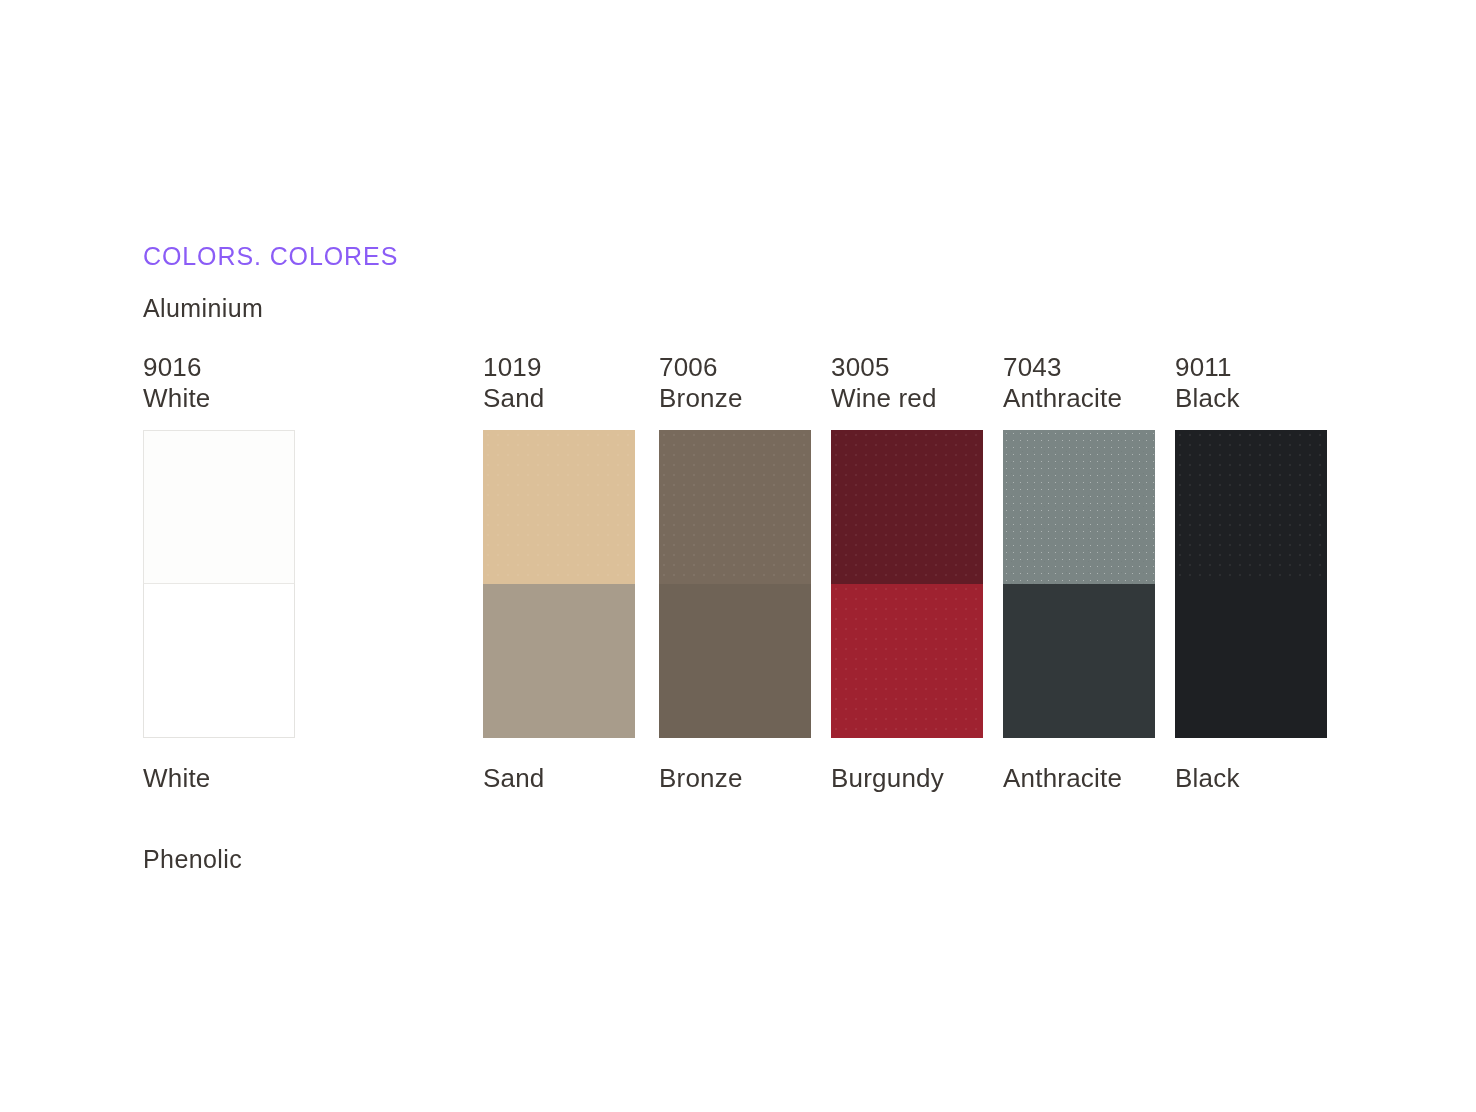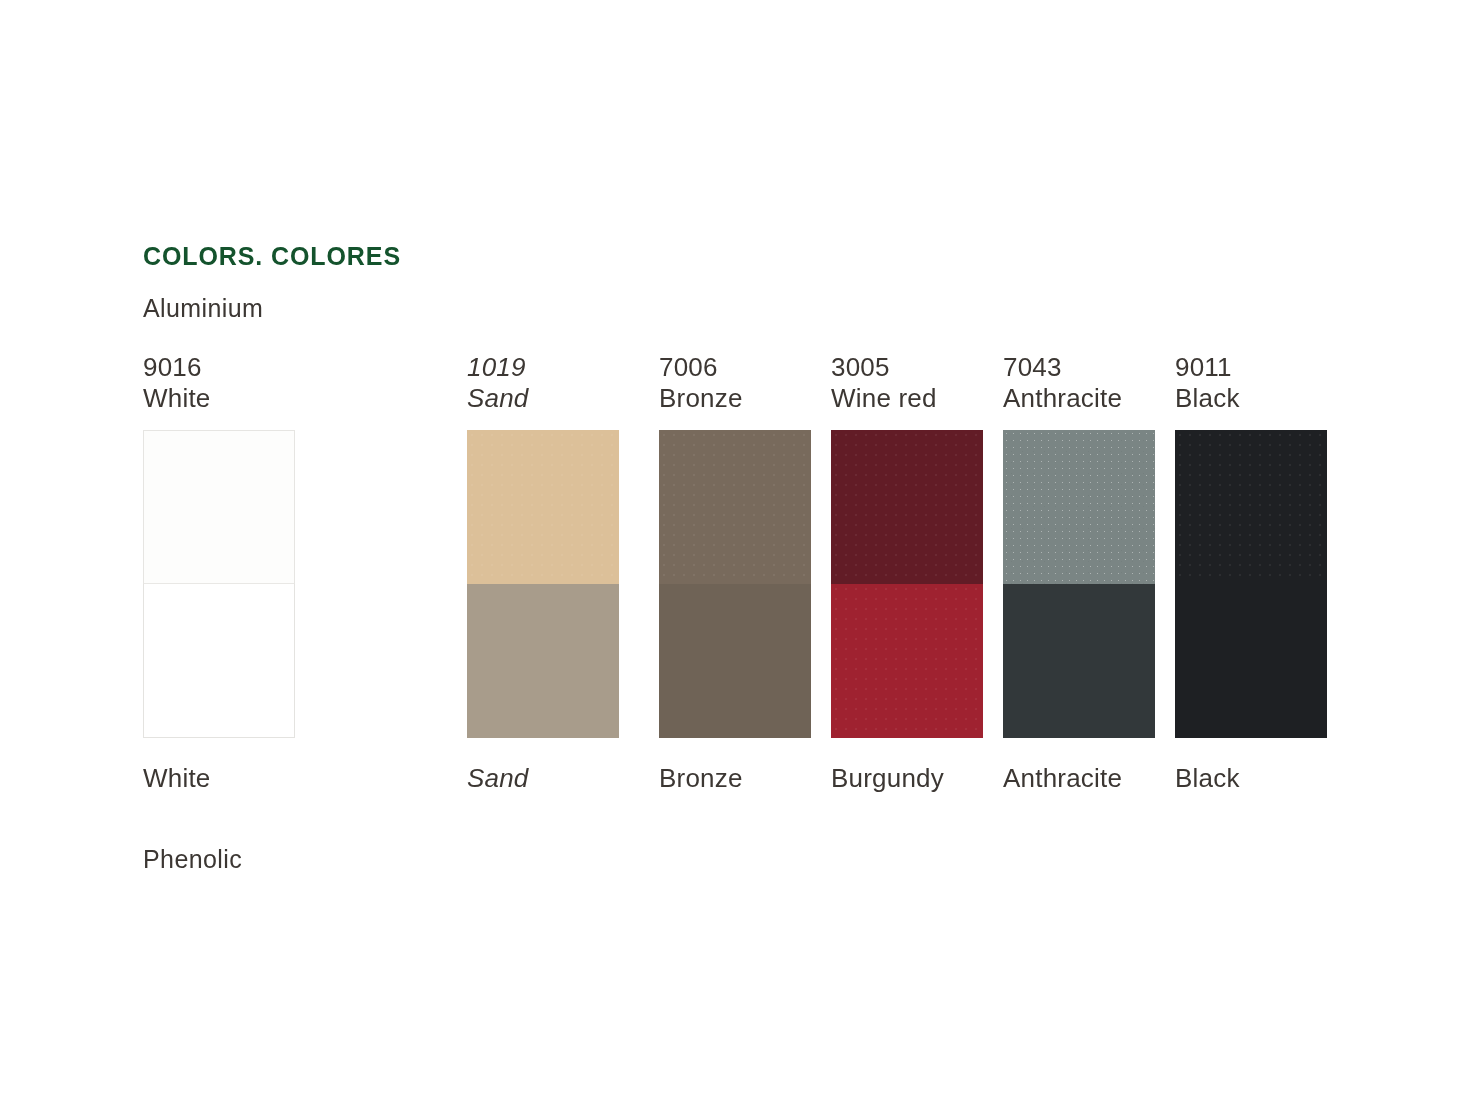--- a/index.html
+++ b/index.html
@@ -22,23 +22,23 @@
     width: 1476px;
     height: 1112px;
     background: #ffffff;
   }
 
   .title {
     position: absolute;
     left: 143px;
     top: 242px;
     font-size: 25px;
-    font-weight: 700;
+    font-weight: 400;
     letter-spacing: 0.9px;
-    color: #14532d;
+    color: #8b5cf6;
     white-space: nowrap;
   }
 
   .section-heading {
     position: absolute;
     left: 143px;
     font-size: 25px;
     font-weight: 300;
     letter-spacing: 0.4px;
     color: #3c3733;
@@ -161,21 +161,21 @@
   <div class="grid" id="swatch-grid">
       <div class="col" style="left: 0px;">
         <div class="code-line">9016</div>
         <div class="name-line">White</div>
         <div class="swatch outlined">
           <div class="half top" style="background: rgb(253, 253, 252);"></div>
           <div class="half bottom" style="background: rgb(255, 255, 255);"></div>
         </div>
         <div class="bottom-line">White</div>
       </div>
-      <div class="col" style="left: 324px; font-style: italic;">
+      <div class="col" style="left: 340px;">
         <div class="code-line">1019</div>
         <div class="name-line">Sand</div>
         <div class="swatch">
           <div class="half top grain-soft" style="background: rgb(220, 192, 153);"></div>
           <div class="half bottom" style="background: rgb(168, 156, 139);"></div>
         </div>
         <div class="bottom-line">Sand</div>
       </div>
       <div class="col" style="left: 516px; padding-left: 25px;">
         <div class="code-line">7006</div>

